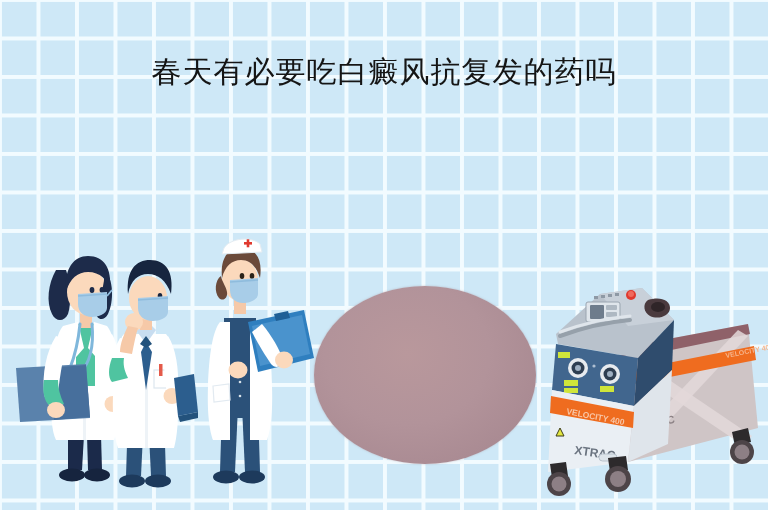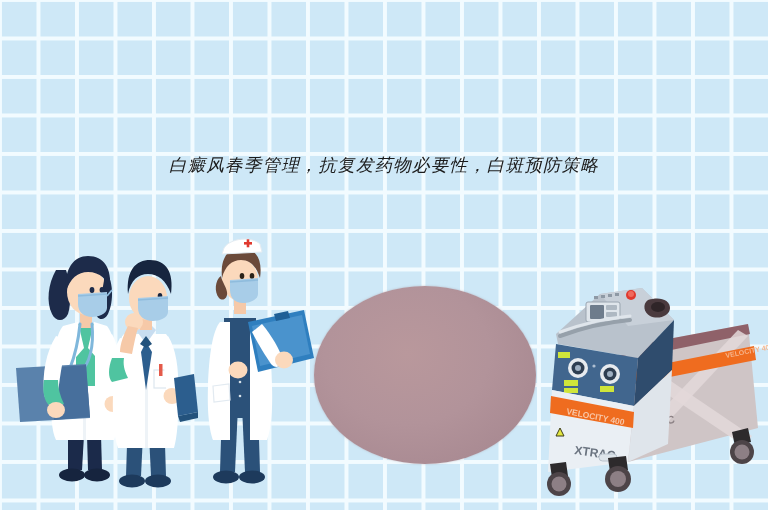--- a/index.html
+++ b/index.html
@@ -61,21 +61,21 @@
   
   .machine { position:absolute; left:542px; top:286px; width:226px; height:224px; }
 
   svg { display:block; overflow:visible; }
 </style>
 </head>
 <body>
 
 <div id="poster">
 
-  <div class="subtitle">白癜风春季管理，抗复发药物必要性，白斑预防策略</div>
+  <div class="title">春天有必要吃白癜风抗复发的药吗</div>
 
   <div class="lesion"></div>
 
   <svg class="fig" style="left:8px; top:218px;" width="310" height="292" viewBox="0 0 310 292">
 
     <g>
 
       <path d="M48 52 C40 66 38 84 44 96 C48 104 56 104 60 96 C64 84 62 64 58 52 Z" fill="#1d2b4a"></path>
 
       <path d="M60 182 L60 252 L74 252 L78 182 Z" fill="#1b2a4a"></path>

